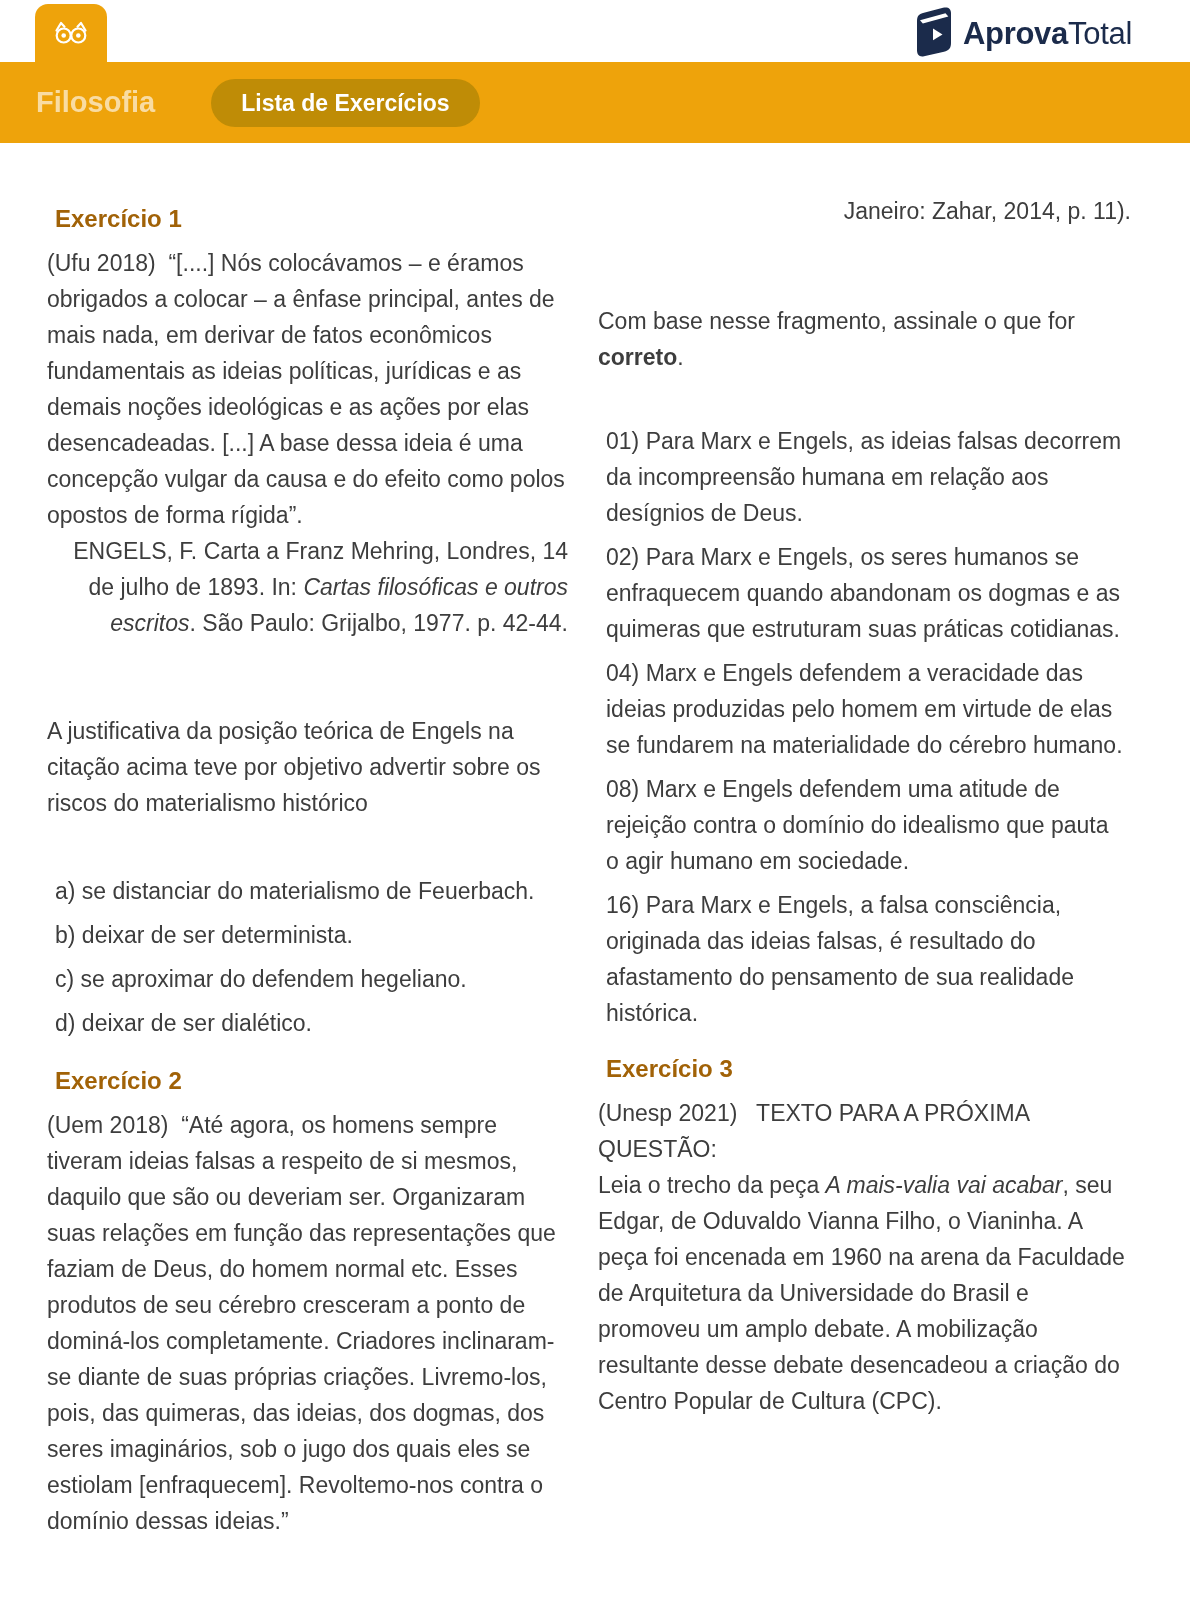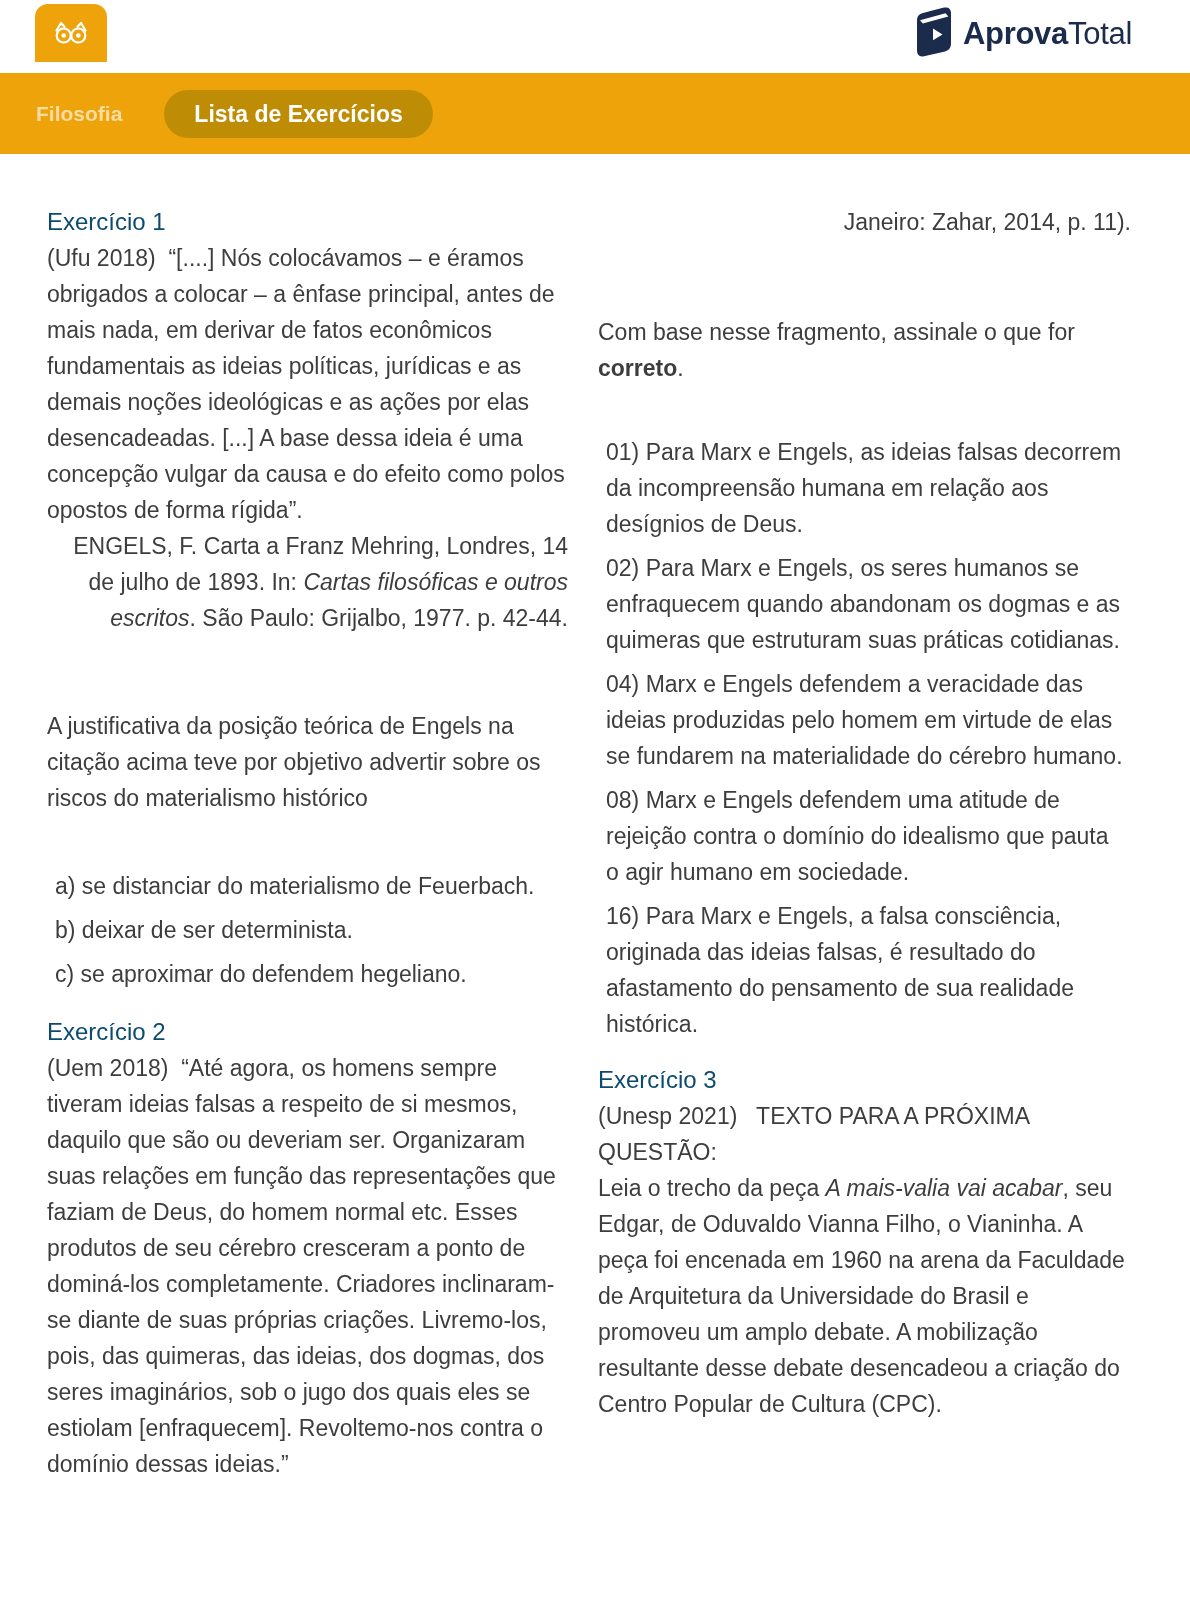--- a/index.html
+++ b/index.html
@@ -2,53 +2,53 @@
 <html><head>
 <meta charset="utf-8">
 <style>
   html,body{margin:0;padding:0;}
   body{
     width:1190px;height:1601px;overflow:hidden;background:#ffffff;
     font-family:"Liberation Sans",sans-serif;color:#3d3d3d;
     -webkit-font-smoothing:antialiased;
   }
   
-  .topbar{position:relative;height:73px;background:#ffffff;}
+  .topbar{position:relative;height:62px;background:#ffffff;}
   .owl-tab{
     position:absolute;left:35px;top:4px;width:72px;height:58px;
     background:#EEA30B;border-radius:13px 13px 0 0;
     display:flex;justify-content:center;align-items:flex-start;padding-top:17px;
     box-sizing:border-box;cursor:pointer;
   }
   .logo{position:absolute;right:58px;top:6px;display:flex;align-items:center;gap:9px;}
   .brand{font-size:31px;color:#1B2B4B;letter-spacing:-0.3px;line-height:50px;}
   .brand .b{font-weight:700;}
   .brand .l{font-weight:400;}
   
   .orangebar{
     height:81px;background:#EEA30B;display:flex;align-items:center;
     padding-left:36px;box-sizing:border-box;
   }
   .subject{
-    font-size:21px;font-weight:700;color:rgba(255,255,255,0.62);
-    margin-right:42px;
+    font-size:29px;font-weight:700;color:rgba(255,255,255,0.62);
+    margin-right:56px;
   }
   .badge{
     background:#BF8C06;color:#ffffff;font-weight:700;font-size:23px;
     padding:11px 30px;border-radius:26px;line-height:26px;cursor:pointer;
     border:none;font-family:"Liberation Sans",sans-serif;
   }
   
   .content{
     display:flex;gap:30px;padding:50px 60px 0 47px;box-sizing:border-box;
     font-size:23px;line-height:36px;
   }
   .col-left{width:521px;flex:none;}
   .col-right{width:533px;flex:none;}
-  .ex-title{font-weight:400;color:#0c4a6e;font-size:24px;line-height:36px;margin:0;}
+  .ex-title{font-weight:700;color:#a16207;font-size:24px;line-height:36px;margin:8px;}
   p{margin:0;}
   .pre{white-space:pre-wrap;}
   .cite{text-align:right;}
   .opts{list-style:none;margin:0;padding:0;}
   .opts li{margin:8px;padding:0;}
   i{font-style:italic;}
   .bold{font-weight:700;}
   
   .m-cite1{margin-bottom:72px;}
   .m-q1{margin-bottom:52px;}
@@ -97,20 +97,21 @@
 
   <div class="col-left">
     <p class="ex-title">Exercício 1</p>
     <p class="pre">(Ufu 2018)  “[....] Nós colocávamos – e éramos obrigados a colocar – a ênfase principal, antes de mais nada, em derivar de fatos econômicos fundamentais as ideias políticas, jurídicas e as demais noções ideológicas e as ações por elas desencadeadas. [...] A base dessa ideia é uma concepção vulgar da causa e do efeito como polos opostos de forma rígida”.</p>
     <p class="cite m-cite1"><span>ENGELS, F. Carta a Franz Mehring, Londres, 14 de julho de 1893. In: </span><i>Cartas filosóficas e outros escritos</i><span>. São Paulo: Grijalbo, 1977. p. 42-44.</span></p>
     <p class="m-q1">A justificativa da posição teórica de Engels na citação acima teve por objetivo advertir sobre os riscos do materialismo histórico</p>
     <ul class="opts m-opts1">
       <li>a) se distanciar do materialismo de Feuerbach.</li>
       <li>b) deixar de ser determinista.</li>
       <li>c) se aproximar do defendem hegeliano.</li>
+      <li>d) deixar de ser dialético.</li>
     </ul>
     <p class="ex-title">Exercício 2</p>
     <p class="pre m-para2">(Uem 2018)  “Até agora, os homens sempre tiveram ideias falsas a respeito de si mesmos, daquilo que são ou deveriam ser. Organizaram suas relações em função das representações que faziam de Deus, do homem normal etc. Esses produtos de seu cérebro cresceram a ponto de dominá-los completamente. Criadores inclinaram-se diante de suas próprias criações. Livremo-los, pois, das quimeras, das ideias, dos dogmas, dos seres imaginários, sob o jugo dos quais eles se estiolam [enfraquecem]. Revoltemo-nos contra o domínio dessas ideias.”</p>
   </div>
 
   <div class="col-right">
     <p class="cite m-citecont">Janeiro: Zahar, 2014, p. 11).</p>
     <p class="m-q2"><span>Com base nesse fragmento, assinale o que for </span><span class="bold">correto</span><span>.</span></p>
     <ul class="opts m-opts2">
       <li>01) Para Marx e Engels, as ideias falsas decorrem da incompreensão humana em relação aos desígnios de Deus.</li>

